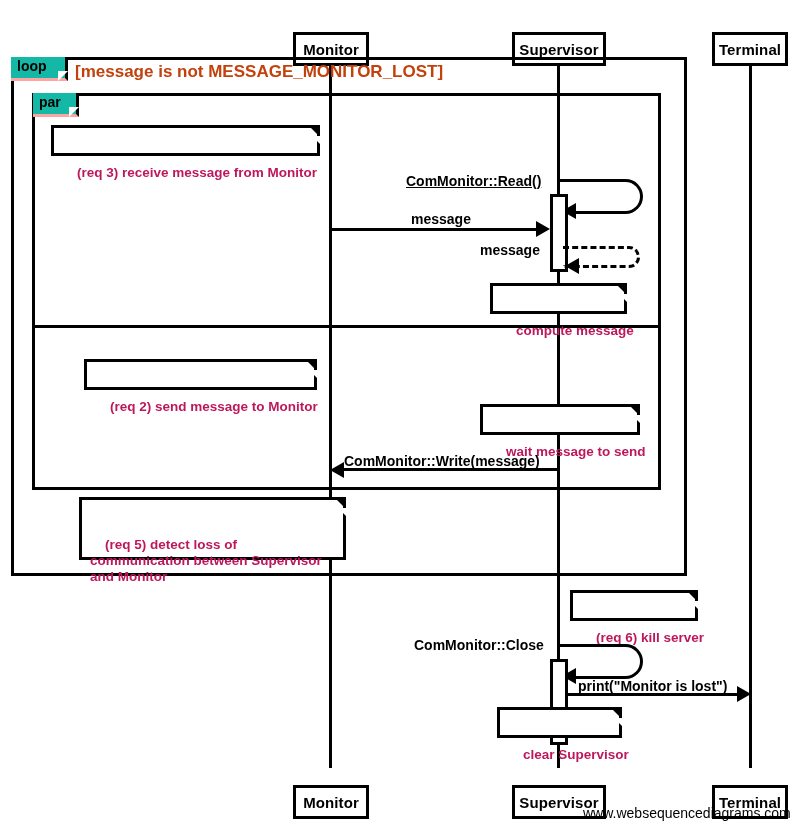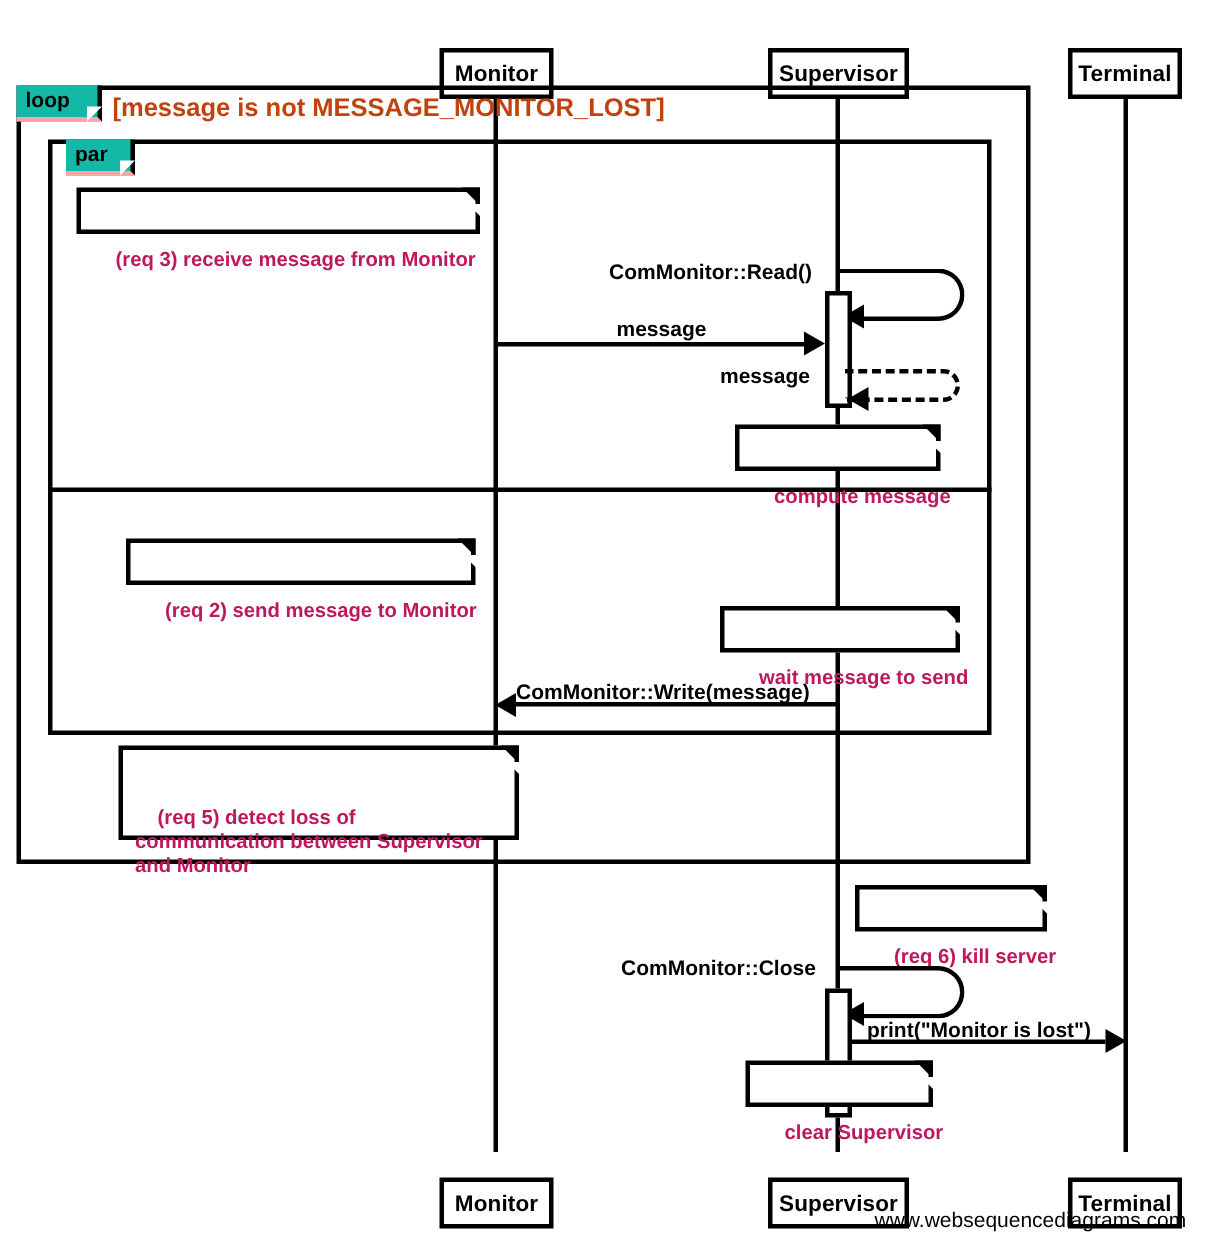--- a/index.html
+++ b/index.html
@@ -186,32 +186,32 @@
     <span>Terminal</span>
   </div>
 
   <div class="frame" style="left:11px; top:57px; width:676px; height:519px;"></div>
   <div class="frame-tab" style="left:11px; top:57px; width:57px; height:24px;">
     <span>loop</span>
   </div>
   <div class="frame-cond" style="left:75px; top:62px;">[message is not MESSAGE_MONITOR_LOST]</div>
 
   <div class="frame" style="left:32px; top:93px; width:629px; height:397px;"></div>
-  <div class="frame-tab" style="left:44px; top:93px; width:46px; height:24px;">
+  <div class="frame-tab" style="left:33px; top:93px; width:46px; height:24px;">
     <span>par</span>
   </div>
 
   <div class="frame-divider" style="left:32px; top:325px; width:629px;"></div>
 
   <div class="note" style="left:51px; top:125px; width:269px; height:31px;">
     <span class="fold"><span class="fold-inner"></span></span>
     <span>(req 3) receive message from Monitor</span>
   </div>
 
-  <div class="msg-label" style="left:406px; top:173px;">ComMonitor::Read()</div>
+  <div class="msg-label" style="left:406px; top:173px;text-decoration:underline;">ComMonitor::Read()</div>
   <div class="self-loop" style="left:557px; top:179px; width:86px; height:35px;"></div>
   <div class="arrow-head arrow-left" style="left:562px; top:203px;"></div>
 
   <div class="activation" style="left:550px; top:194px; width:18px; height:78px;"></div>
 
   <div class="msg-label" style="left:411px; top:211px;">message</div>
   <div class="msg-line" style="left:331px; top:228px; width:205px;"></div>
   <div class="arrow-head arrow-right" style="left:536px; top:221px;"></div>
 
   <div class="msg-label" style="left:480px; top:242px;">message</div>

